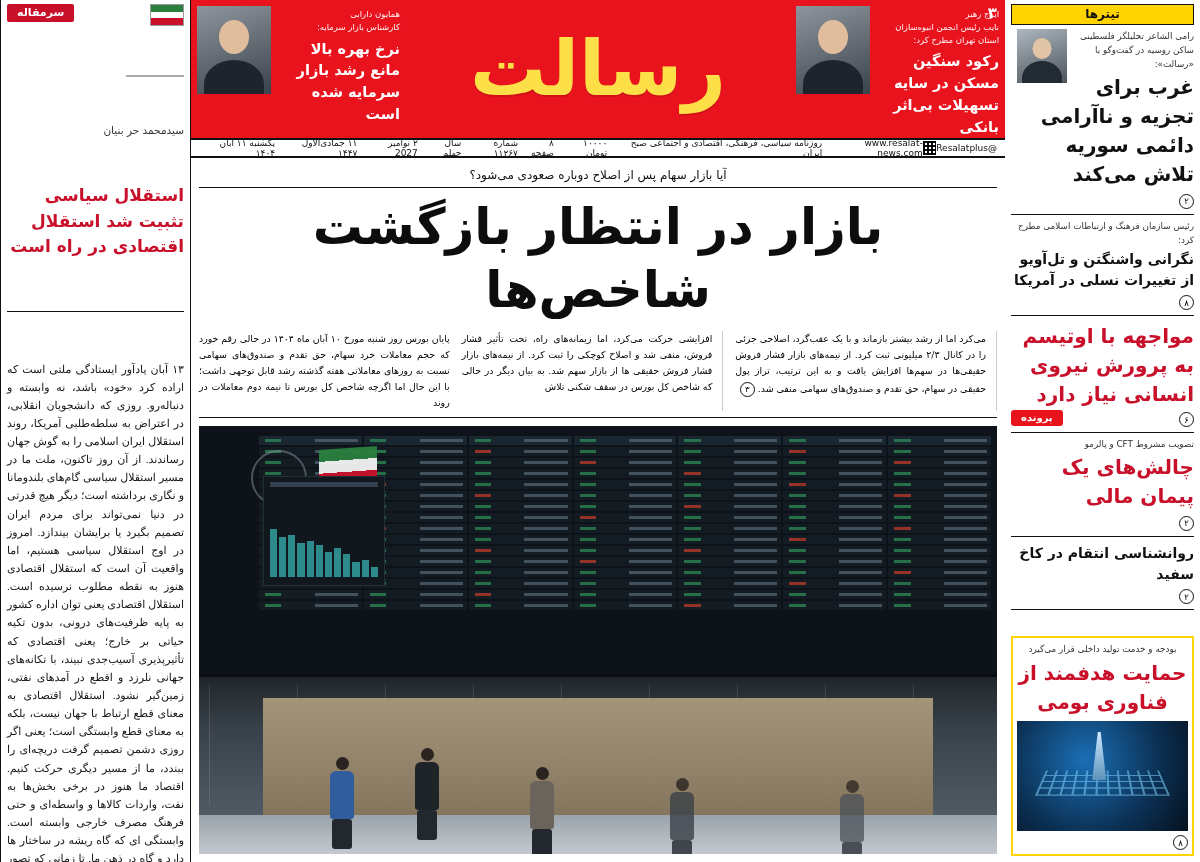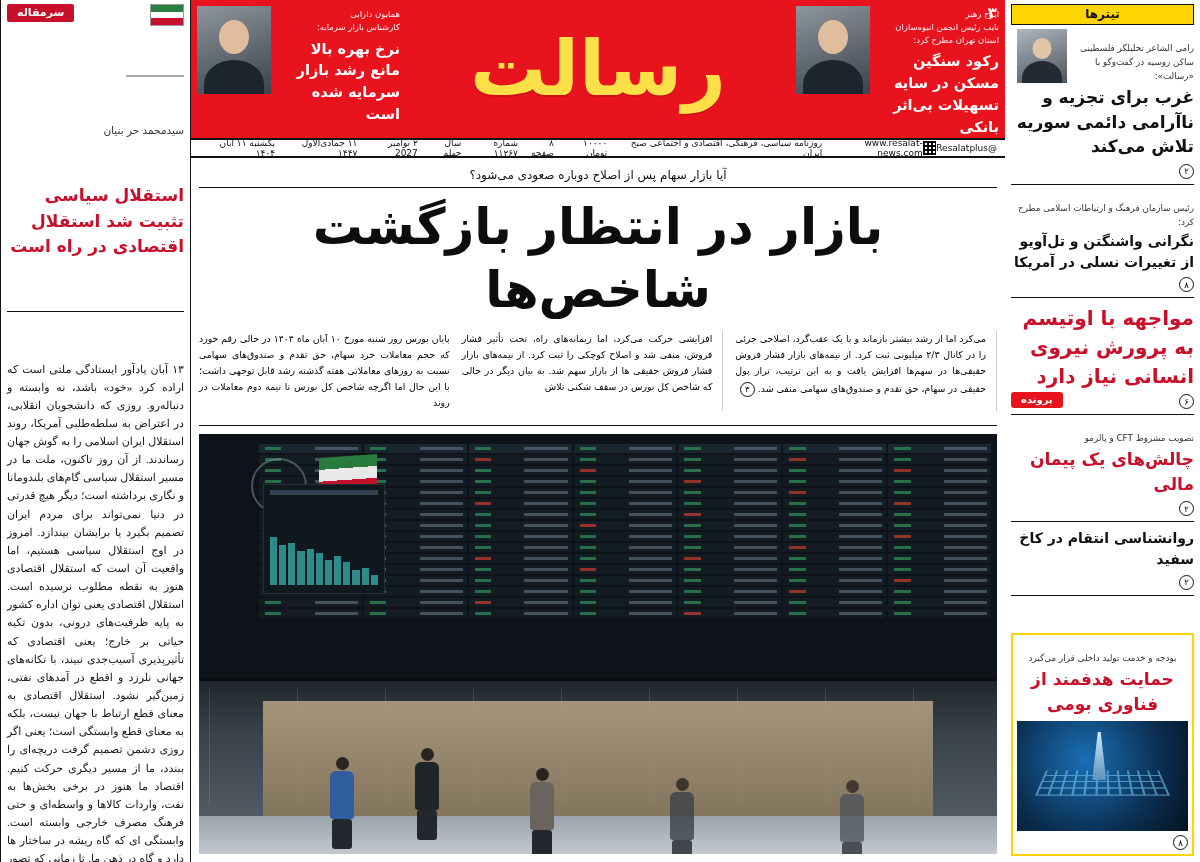--- a/index.html
+++ b/index.html
@@ -220,21 +220,21 @@
     letter-spacing: -1px;
   }
   .lead-cols {
     display: flex;
     flex-direction: row-reverse;
     gap: 12px;
     font-size: 9.4px;
     line-height: 1.7;
     text-align: justify;
     border-bottom: 1px solid #111;
-    padding-bottom: 14px;
+    padding-bottom: 6px;
     margin-bottom: 8px;
   }
   .lead-cols > div { flex: 1; }
   .lead-cols > div + div { border-right: 1px solid #ccc; padding-right: 10px; }
   .cont-badge {
     display: inline-flex; align-items: center; justify-content: center;
     width: 15px; height: 15px; border: 1px solid #111; border-radius: 50%;
     font-size: 8.5px; margin-top: 3px;
   }
 
@@ -350,28 +350,28 @@
   .titr-head {
     background: #ffd400;
     color: #111;
     text-align: center;
     font-size: 12px;
     font-weight: bold;
     padding: 2px 0 3px 0;
     border: 1px solid #111;
   }
   .news-item { border-bottom: 1px solid #111; padding-bottom: 5px; }
-  .news-over { font-size: 8.8px; line-height: 1.6; color: #333; text-align: right; margin-top: 12px; }
+  .news-over { font-size: 8.8px; line-height: 1.6; color: #333; text-align: right; }
   .news-title {
     font-size: 14px; font-weight: bold; line-height: 1.5;
     text-align: right; color: #111; margin-top: 2px;
   }
   .news-title.red { color: #c9102a; }
   .news-title.big { font-size: 20px; line-height: 1.45; }
-  .news-title.mid { font-size: 17px; line-height: 1.45; }
+  .news-title.mid { font-size: 20px; line-height: 1.45; }
   .pg {
     display: inline-flex; align-items: center; justify-content: center;
     width: 15px; height: 15px; border: 1px solid #111; border-radius: 50%;
     font-size: 8.5px; margin-top: 3px;
   }
   .thumb-person {
     float: left;
     width: 50px; height: 54px; margin: 0 0 2px 6px;
     background: linear-gradient(160deg,#aeb6bf,#4c545c);
     position: relative; overflow: hidden;

